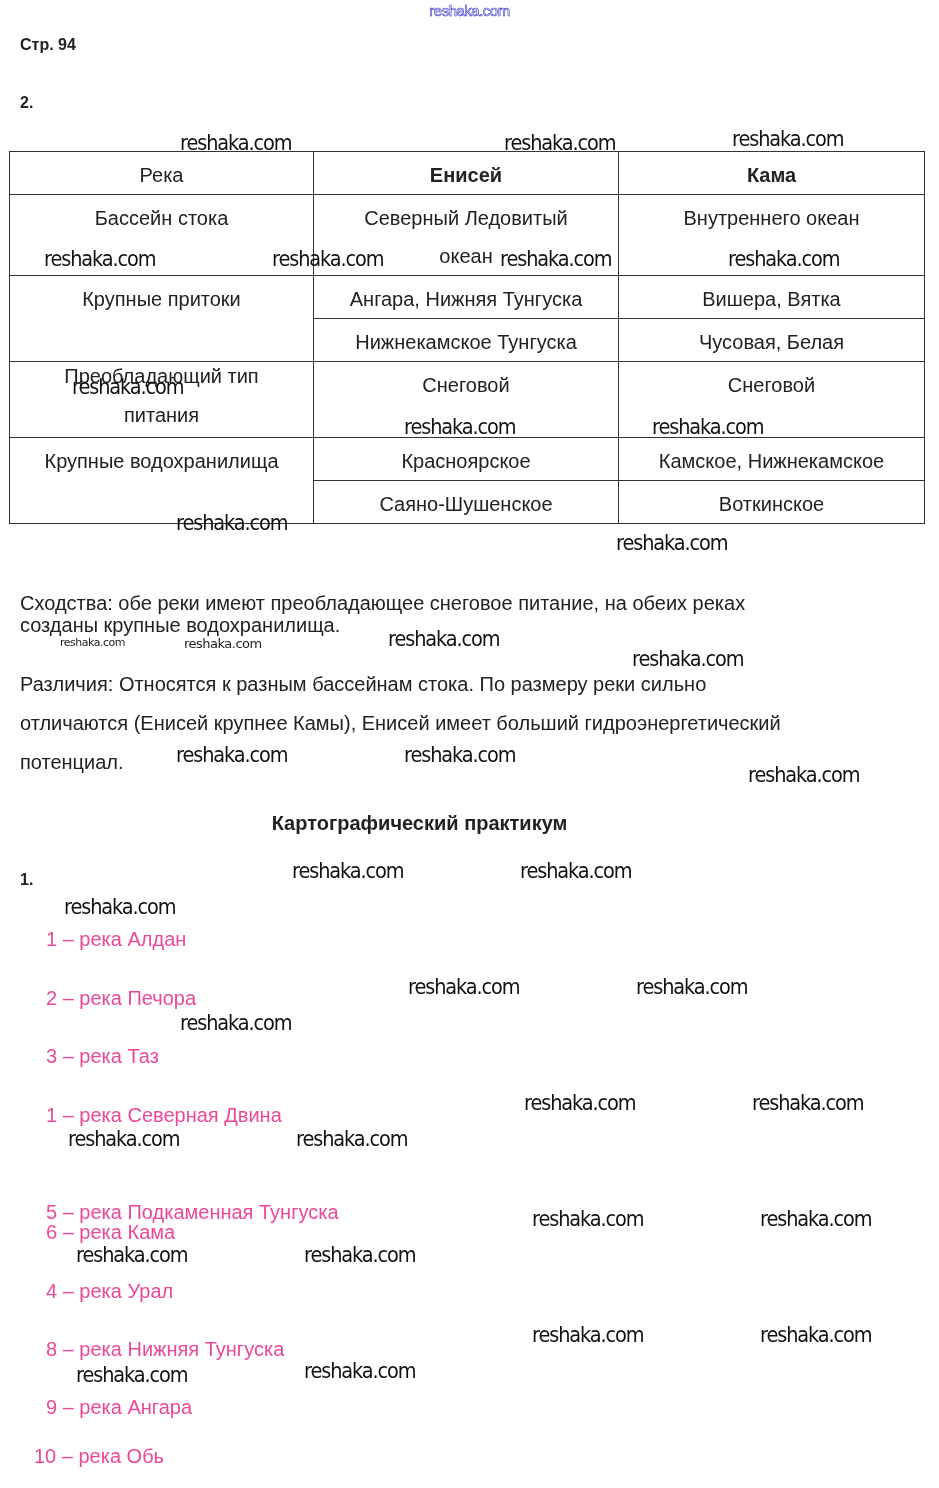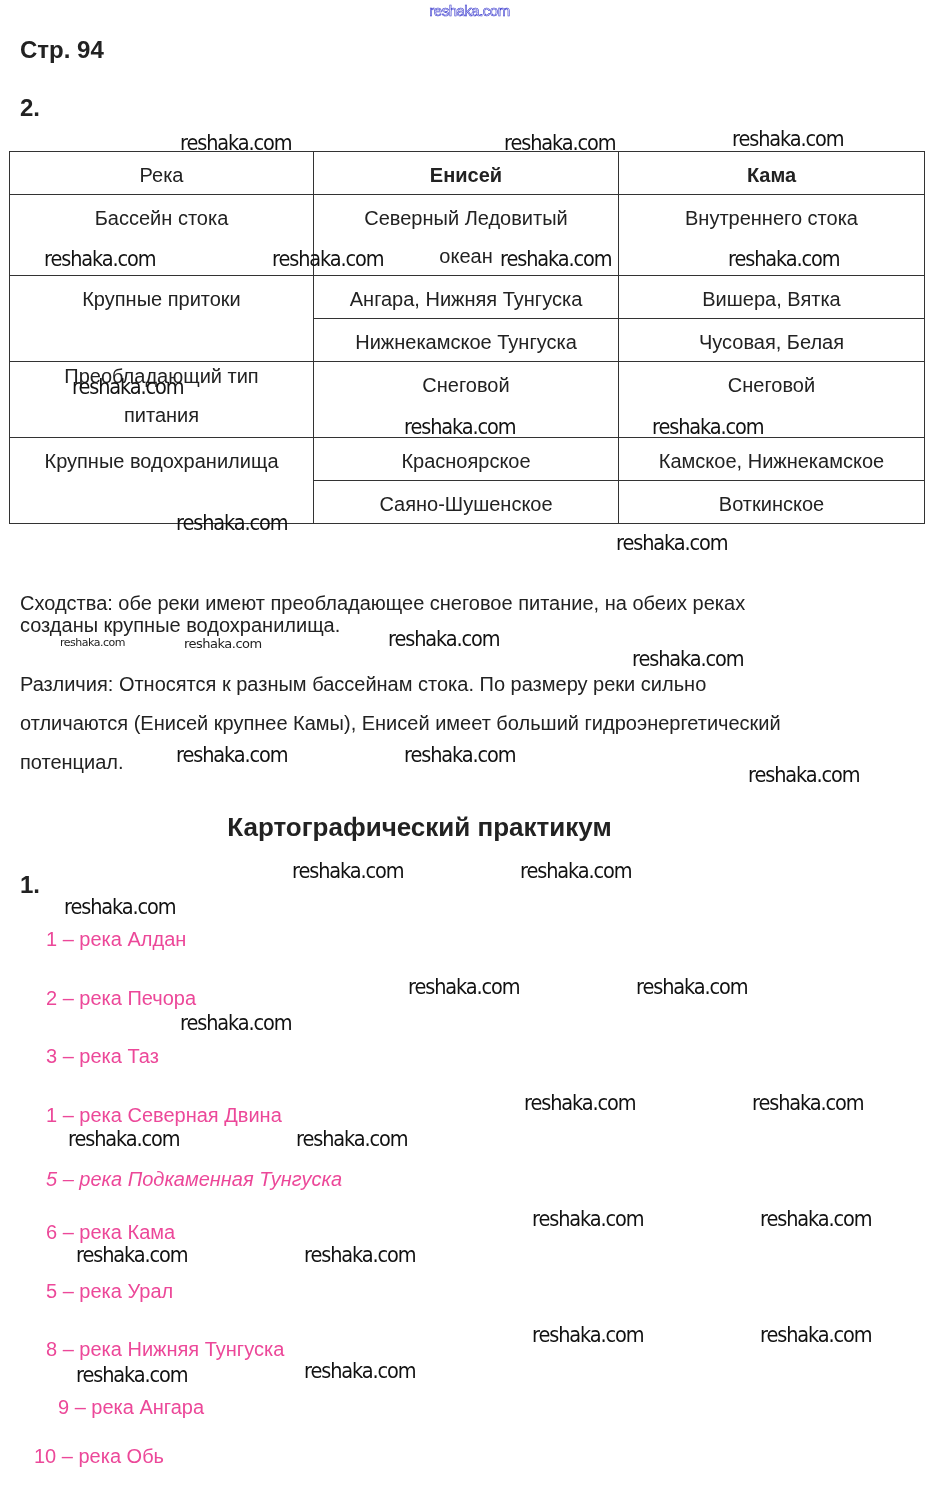--- a/index.html
+++ b/index.html
@@ -1,33 +1,33 @@
 <!DOCTYPE html>
 <html><head>
 <meta charset="utf-8">
 <style>
   html, body { margin: 0; padding: 0; background: #ffffff; }
   body { width: 939px; height: 1488px; position: relative; overflow: hidden;
          font-family: "Liberation Sans", sans-serif; color: #1a1a1a; }
   .abs { position: absolute; white-space: nowrap; }
   .top-wm { left: 0; width: 939px; top: 2px; text-align: center; font-size: 15px;
             color: transparent; -webkit-text-stroke: 0.6px #3333cc; letter-spacing: -0.5px; }
-  .heading { font-size: 24px; font-weight: bold; color: #222; }
+  .heading { font-size: 16px; font-weight: bold; color: #222; }
   .wm { font-family: "DejaVu Sans", sans-serif; font-size: 21px; color: #111;
         letter-spacing: -1.2px; transform: scaleX(0.92); transform-origin: left top; }
   .wm-small { font-family: "DejaVu Sans", sans-serif; font-size: 11px; color: #222; letter-spacing: -0.5px; }
   table.grid { position: absolute; left: 9px; top: 151px; width: 915px; border-collapse: collapse;
                table-layout: fixed; font-size: 20px; color: #222; border-radius: 22px; }
   table.grid td { border: 1px solid #333; text-align: center; vertical-align: top;
                   padding: 4px 4px 0 4px; line-height: 38px; }
   table.grid col.c1 { width: 304px; } table.grid col.c2 { width: 305px; } table.grid col.c3 { width: 306px; }
   .h40 { height: 36px; } .h80 { height: 76px; }
   .bold { font-weight: bold; }
   .para { font-size: 20px; color: #222; line-height: 39px; }
-  .center-title { left: 0; width: 839px; text-align: center; font-size: 26px; font-weight: bold; color: #222; }
+  .center-title { left: 0; width: 839px; text-align: center; font-size: 20px; font-weight: bold; color: #222; }
   .item { font-size: 20px; color: #ec4899; }
 </style>
 </head>
 <body>
 
 <div class="abs top-wm">reshaka.com</div>
 
 <div class="abs heading" style="left:20px; top:36px;">Стр. 94</div>
 <div class="abs heading" style="left:20px; top:94px;">2.</div>
 
@@ -42,21 +42,21 @@
     <td>Река</td>
     <td class="bold">Енисей</td>
     <td class="bold">Кама</td>
   </tr>
   <tr class="h80">
     <td>Бассейн стока</td>
     <td>
       <div>Северный Ледовитый</div>
       <div>океан</div>
     </td>
-    <td>Внутреннего стока</td>
+    <td>Внутреннего океан</td>
   </tr>
   <tr class="h40">
     <td rowspan="2">Крупные притоки</td>
     <td>Ангара, Нижняя Тунгуска</td>
     <td>Вишера, Вятка</td>
   </tr>
   <tr class="h40">
     <td>Нижнекамское Тунгуска</td>
     <td>Чусовая, Белая</td>
   </tr>
@@ -86,25 +86,25 @@
 <div class="abs para" style="left:20px; top:704px;">отличаются (Енисей крупнее Камы), Енисей имеет больший гидроэнергетический</div>
 <div class="abs para" style="left:20px; top:743px;">потенциал.</div>
 
 <div class="abs center-title" style="top:812px;">Картографический практикум</div>
 <div class="abs heading" style="left:20px; top:871px;">1.</div>
 
 <div class="abs item" style="left:46px; top:928px;">1 – река Алдан</div>
 <div class="abs item" style="left:46px; top:987px;">2 – река Печора</div>
 <div class="abs item" style="left:46px; top:1045px;">3 – река Таз</div>
 <div class="abs item" style="left:46px; top:1104px;">1 – река Северная Двина</div>
-<div class="abs item" style="left:46px; top:1168px;font-style:italic;">5 – река Подкаменная Тунгуска</div>
+<div class="abs item" style="left:46px; top:1201px;">5 – река Подкаменная Тунгуска</div>
 <div class="abs item" style="left:46px; top:1221px;">6 – река Кама</div>
-<div class="abs item" style="left:46px; top:1280px;">5 – река Урал</div>
+<div class="abs item" style="left:46px; top:1280px;">4 – река Урал</div>
 <div class="abs item" style="left:46px; top:1338px;">8 – река Нижняя Тунгуска</div>
-<div class="abs item" style="left:46px; top:1396px;margin-left:12px;">9 – река Ангара</div>
+<div class="abs item" style="left:46px; top:1396px;">9 – река Ангара</div>
 <div class="abs item" style="left:34px; top:1445px;">10 – река Обь</div>
 
 <div class="abs wm" style="left:180px; top:131px;">reshaka.com</div>
 <div class="abs wm" style="left:504px; top:131px;">reshaka.com</div>
 <div class="abs wm" style="left:732px; top:127px;">reshaka.com</div>
 <div class="abs wm" style="left:44px; top:247px;">reshaka.com</div>
 <div class="abs wm" style="left:272px; top:247px;">reshaka.com</div>
 <div class="abs wm" style="left:500px; top:247px;">reshaka.com</div>
 <div class="abs wm" style="left:728px; top:247px;">reshaka.com</div>
 <div class="abs wm" style="left:72px; top:375px;">reshaka.com</div>

